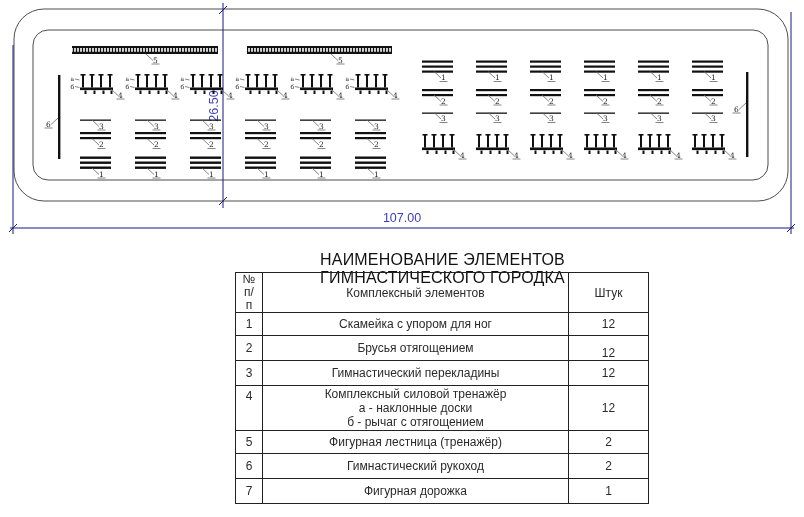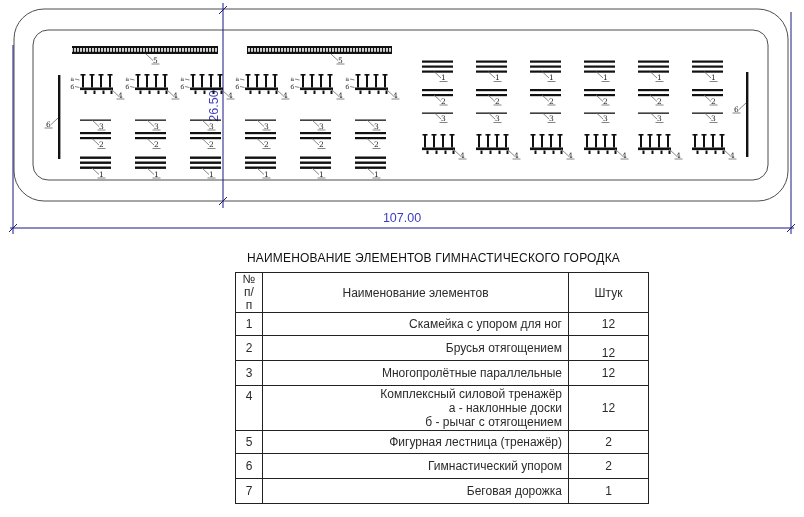--- a/index.html
+++ b/index.html
@@ -15,27 +15,27 @@
   .plan-wrap{position:absolute;left:0;top:0;width:804px;height:248px;}
   
   .track{fill:none;stroke:var(--track);stroke-width:1;}
   .dim{stroke:var(--dim-line);stroke-width:1;fill:none;}
   .dimtext{font:12.5px "Liberation Sans",sans-serif;fill:var(--dim-text);}
   .bar{fill:var(--ink);}
   .leader{stroke:#666;stroke-width:0.8;}
   .callout{font:7.5px "DejaVu Serif",serif;fill:#222;}
   .tiny{font:6px "DejaVu Serif",serif;fill:#222;}
   
-  .tbl-title{position:absolute;left:227px;top:251px;width:413px;text-align:center;
-             font-size:12px;letter-spacing:.2px;color:var(--ink);}
+  .tbl-title{position:absolute;left:236px;top:251px;width:413px;text-align:center;
+             font-size:16px;letter-spacing:.2px;color:var(--ink);}
   table.spec{position:absolute;left:235px;top:272px;width:413px;border-collapse:collapse;
              table-layout:fixed;font-size:12px;color:var(--table-ink);}
   table.spec td{border:1px solid #222;padding:0 6px;line-height:14px;vertical-align:middle;}
   td.c-num,td.c-qty{text-align:center;padding:0 2px;}
-  td.c-name{text-align:right;white-space:pre-line;}
+  td.c-name{text-align:center;white-space:pre-line;}
   td.hdr{text-align:center;white-space:pre-line;}
 </style>
 </head>
 <body>
 
 <div class="page">
 
   <div class="plan-wrap">
     <svg id="plan-svg" width="804" height="248" viewBox="0 0 804 248">
       <defs>
@@ -364,56 +364,56 @@
   <table class="spec">
     <colgroup>
         <col style="width:27px">
         <col style="width:306px">
         <col style="width:80px">
       </colgroup>
     <tbody>
         <tr style="height:30px">
       <td class="hdr" style="line-height:13px">№
 п/п</td>
-      <td class="hdr">Наименование элементов</td>
+      <td class="hdr">Комплексный элементов</td>
       <td class="hdr">Штук</td>
     </tr>
     <tr style="height:23px">
       <td class="c-num">1</td>
       <td class="c-name">Скамейка с упором для ног</td>
       <td class="c-qty">12</td>
     </tr>
     <tr style="height:25px">
       <td class="c-num">2</td>
       <td class="c-name">Брусья отягощением</td>
       <td class="c-qty" style="vertical-align:bottom">12</td>
     </tr>
     <tr style="height:25px">
       <td class="c-num">3</td>
-      <td class="c-name">Многопролётные параллельные</td>
+      <td class="c-name">Гимнастический перекладины</td>
       <td class="c-qty">12</td>
     </tr>
     <tr style="height:45px">
       <td class="c-num" style="vertical-align:top;padding-top:3px">4</td>
       <td class="c-name">Комплексный силовой тренажёр
 а - наклонные доски
 б - рычаг с отягощением</td>
       <td class="c-qty">12</td>
     </tr>
     <tr style="height:23px">
       <td class="c-num">5</td>
       <td class="c-name">Фигурная лестница (тренажёр)</td>
       <td class="c-qty">2</td>
     </tr>
     <tr style="height:25px">
       <td class="c-num">6</td>
-      <td class="c-name">Гимнастический упором</td>
+      <td class="c-name">Гимнастический рукоход</td>
       <td class="c-qty">2</td>
     </tr>
     <tr style="height:25px">
       <td class="c-num">7</td>
-      <td class="c-name">Беговая дорожка</td>
+      <td class="c-name">Фигурная дорожка</td>
       <td class="c-qty">1</td>
     </tr>
   </tbody>
     </table>
 
 </div>
 
 </body></html>

